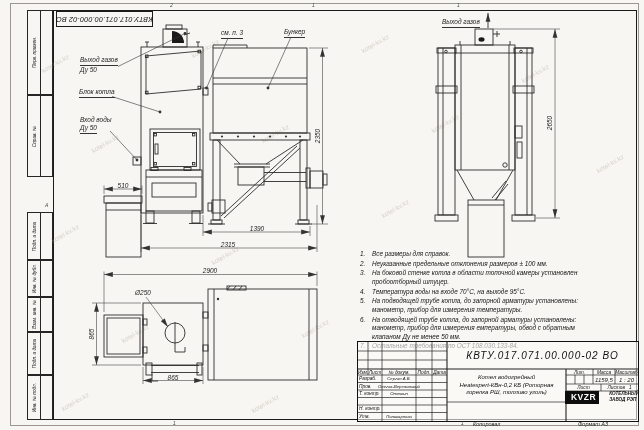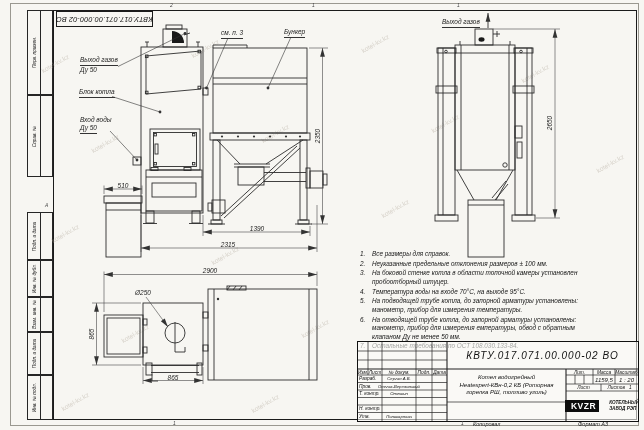--- a/index.html
+++ b/index.html
@@ -32,21 +32,21 @@
   
   .tb{position:absolute;left:357px;top:341px;width:280px;height:79px;border:1.4px solid #111;
       box-sizing:content-box;z-index:5;background:rgba(252,251,248,0.6)}
   .tb svg{position:absolute;left:0;top:0}
   .tc{position:absolute;display:flex;align-items:center;justify-content:center;text-align:center;
       font:italic 4.8px "Liberation Sans",sans-serif;color:#111;white-space:nowrap}
   .tc.name{font-size:4.2px}
   .tc.docnum{font:italic 10px "Liberation Sans",sans-serif;letter-spacing:1px}
   .tc.prod{font:italic 6px "Liberation Sans",sans-serif;line-height:1.3;white-space:normal;flex-direction:column}
   .tc.val{font-size:6px}
-  .logo{position:absolute;display:flex;align-items:center;justify-content:center;gap:10px}
+  .logo{position:absolute;display:flex;align-items:flex-start;justify-content:center;gap:10px}
   .logo .mark{background:#0d0d0d;color:#fff;font:bold 8.5px "Liberation Sans",sans-serif;
               letter-spacing:.5px;padding:1px 3px 1.5px 6px}
   .logo .cap{display:flex;flex-direction:column;justify-content:center;
              font:bold italic 4.6px "Liberation Sans",sans-serif;color:#111;line-height:1.25;text-align:left}
   .bmt{position:absolute;font:italic 5.5px "Liberation Sans",sans-serif;color:#222;z-index:6}
 </style>
 </head>
 <body>
 
 <span class="wm" style="left:40px;top:60px">kotel-kv.kz</span>

